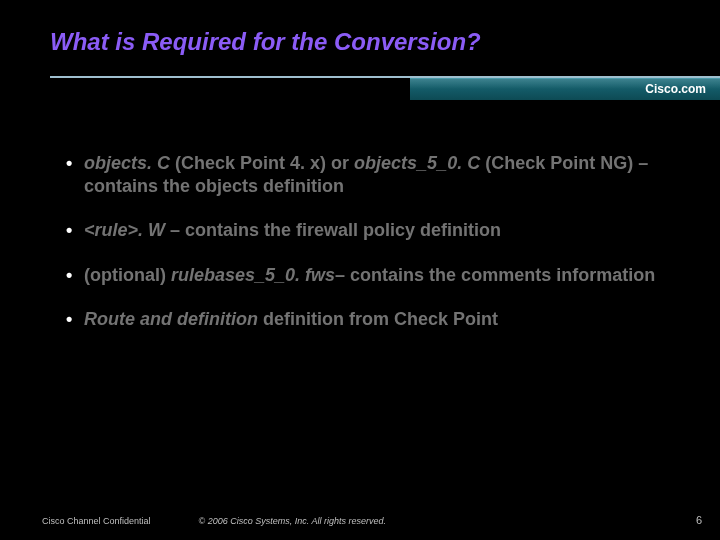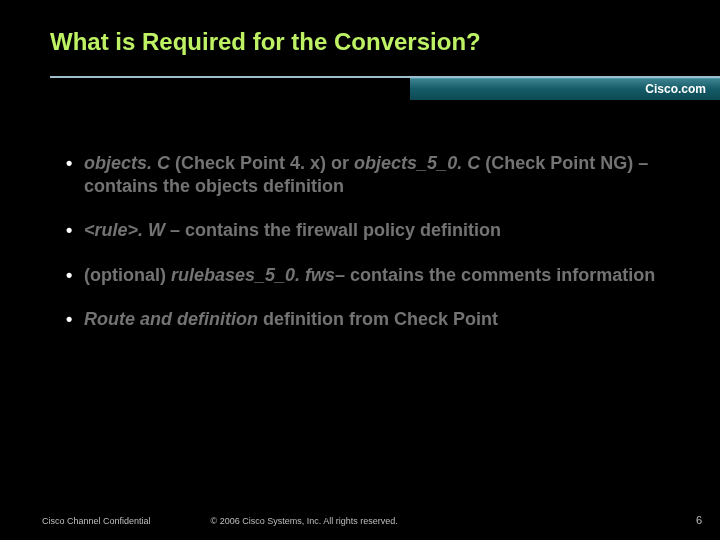--- a/index.html
+++ b/index.html
@@ -11,21 +11,22 @@
     color: #fff;
     position: relative;
     overflow: hidden;
   }
   .title-area {
     padding: 28px 50px 6px 50px;
   }
   .title {
     font-size: 24px;
     font-weight: bold;
-    color: #bef264;
+    color: #8b5cf6;
+    font-style: italic;
   }
   .underline-wrap {
     margin-top: 14px;
     position: relative;
     height: 28px;
   }
   .thin-line {
     height: 2px;
     background: #9fbfcf;
     width: calc(100% - 50px);
@@ -81,21 +82,21 @@
     left: 12px;
     bottom: 14px;
     width: 100%;
     padding: 0 30px;
     display: flex;
     align-items: baseline;
     font-size: 9px;
     color: #bfbfbf;
   }
   .footer-left { flex: 0 0 auto; }
-  .footer-center { flex: 0 0 auto; margin-left: 60px; }
+  .footer-center { flex: 0 0 auto; margin-left: 48px; font-style: italic; }
   .footer-right { margin-left: auto; font-size: 11px; color: #bfbfbf; }
 </style>
 </head>
 <body>
 
 <div class="title-area">
   <h1 class="title">What is Required for the Conversion?</h1>
 </div>
 
 <div class="underline-wrap">

